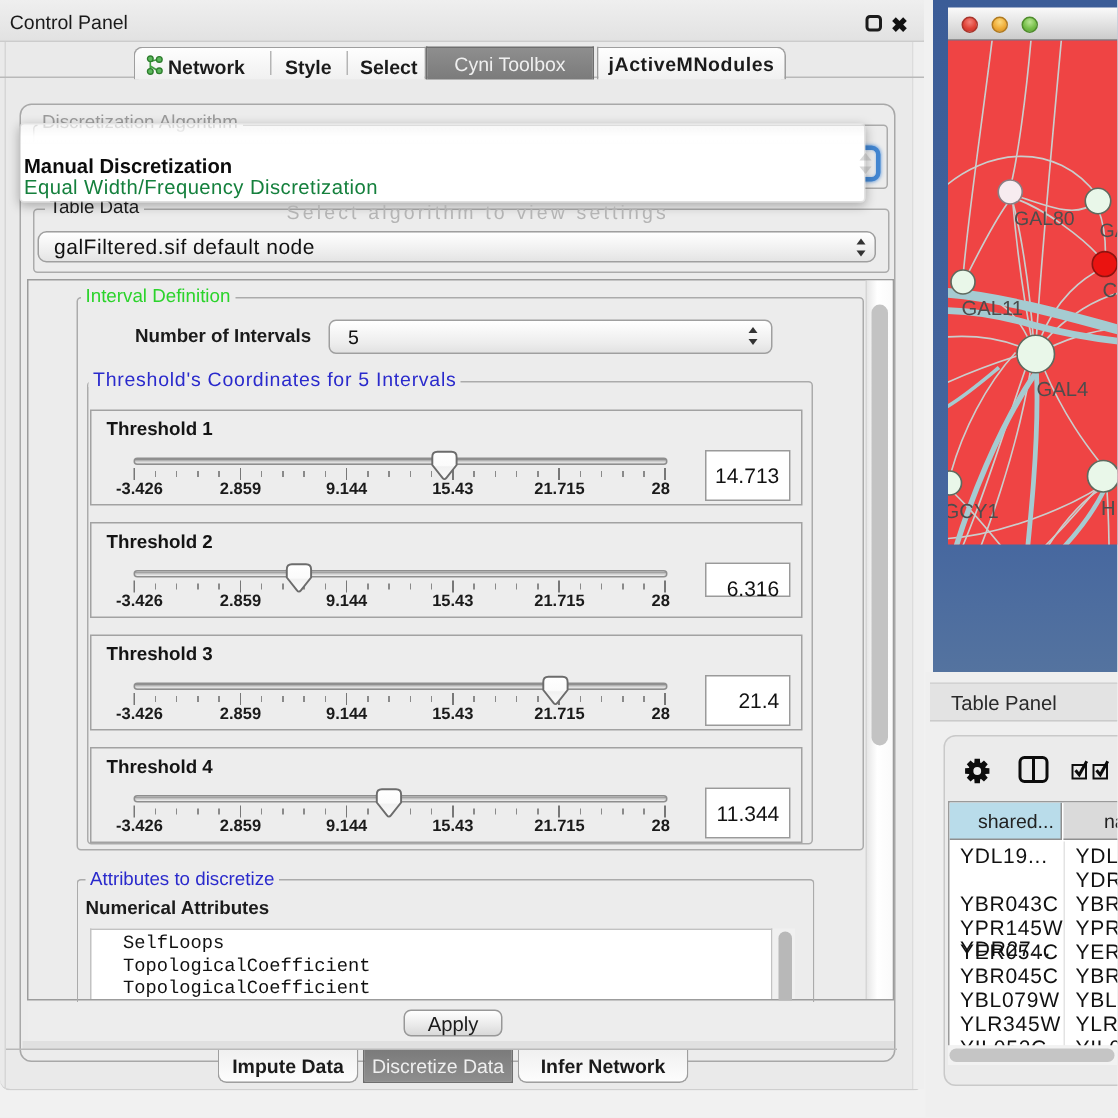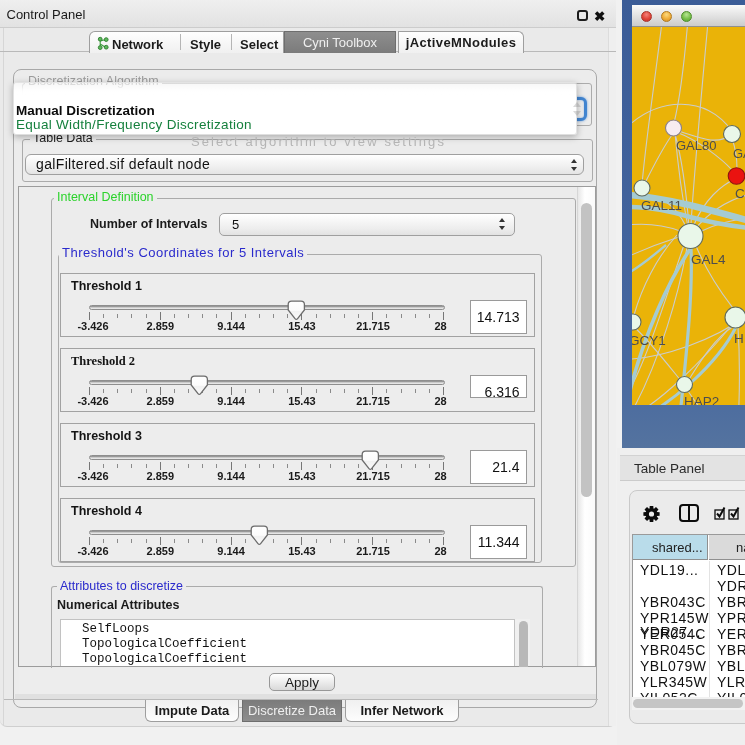--- a/index.html
+++ b/index.html
@@ -89,21 +89,21 @@
           <stop offset="0" stop-color="#ffffff"></stop>
           <stop offset="0.5" stop-color="#fbfbfb"></stop>
           <stop offset="0.55" stop-color="#f1f1f1"></stop>
           <stop offset="1" stop-color="#fafafa"></stop>
         </linearGradient>
       </defs>
 <path d="M1.2,4.6 Q1.2,1.2 4.6,1.2 L14.0,1.2 Q17.4,1.2 17.4,4.6 L17.4,10.0 L10.6,18.6 Q9.3,20.2 8.0,18.6 L1.2,10.0 Z" fill="url(#tg272)" stroke="#6c6c6c" stroke-width="1.3"></path>
 </svg>
 <div class="abs" style="left:470px;top:300.0px;width:56.5px;height:33.5px;background:#ffffff;border:1px solid #9a9a9a;text-align:right;font-size:14px;color:#111;line-height:32px;padding-right:6px;">14.713</div>
 <div class="abs" style="left:60px;top:347.5px;width:474.5px;height:64.5px;border:1px solid #a2a2a2;background:#ededed;"></div>
-<div class="abs" style="left:71px;top:353.5px;font-size:12.5px;font-weight:bold;color:#141414;font-family:Liberation Serif, serif;">Threshold 2</div>
+<div class="abs" style="left:71px;top:353.5px;font-size:12.5px;font-weight:bold;color:#141414;">Threshold 2</div>
 <div class="abs" style="left:89px;top:379.5px;width:355.5px;height:5.5px;border-radius:3px;background:linear-gradient(#7e7e7e,#c6c6c6 45%,#f2f2f2);border:0.5px solid #8e8e8e;"></div>
 <div class="abs" style="left:89px;top:388.5px;width:356px;height:4.5px;background:repeating-linear-gradient(90deg,#8a8a8a 0px,#8a8a8a 1px,transparent 1px,transparent 14.16px);"></div>
 <div class="abs" style="left:89px;top:387.0px;width:356px;height:7.5px;background:repeating-linear-gradient(90deg,#777777 0px,#777777 1px,transparent 1px,transparent 70.8px);"></div>
 <div class="abs" style="left:63.0px;top:395.0px;width:60px;text-align:center;font-size:11px;font-weight:bold;color:#1a1a1a;">-3.426</div>
 <div class="abs" style="left:130.3px;top:395.0px;width:60px;text-align:center;font-size:11px;font-weight:bold;color:#1a1a1a;">2.859</div>
 <div class="abs" style="left:201.1px;top:395.0px;width:60px;text-align:center;font-size:11px;font-weight:bold;color:#1a1a1a;">9.144</div>
 <div class="abs" style="left:271.9px;top:395.0px;width:60px;text-align:center;font-size:11px;font-weight:bold;color:#1a1a1a;">15.43</div>
 <div class="abs" style="left:343.0px;top:395.0px;width:60px;text-align:center;font-size:11px;font-weight:bold;color:#1a1a1a;">21.715</div>
 <div class="abs" style="left:410.5px;top:395.0px;width:60px;text-align:center;font-size:11px;font-weight:bold;color:#1a1a1a;">28</div>
 <svg class="abs" style="left:190.4px;top:375.0px;" width="19" height="21" viewBox="0 0 19 21">
@@ -191,21 +191,21 @@
 <div class="abs" style="left:16px;top:117px;font-size:13.5px;letter-spacing:0.3px;color:#15803d;">Equal Width/Frequency Discretization</div>
 <div class="abs" style="left:572.5px;top:102px;width:0;height:0;border-left:4px solid transparent;border-right:4px solid transparent;border-bottom:5px solid rgba(130,130,130,0.30);"></div>
 <div class="abs" style="left:572.5px;top:110.5px;width:0;height:0;border-left:4px solid transparent;border-right:4px solid transparent;border-top:5px solid rgba(130,130,130,0.30);"></div>
 
 <div class="abs" style="left:622px;top:0;width:123px;height:448px;background:linear-gradient(#3b5c97,#46679f 80%,#54739f);"></div>
 <div class="abs" style="left:632px;top:5px;width:113px;height:22px;background:linear-gradient(#fafafa,#cccccc);border-bottom:1px solid #909090;"></div>
 <div class="abs" style="left:641px;top:10.5px;width:11px;height:11px;border-radius:50%;background:radial-gradient(circle at 50% 30%,#f3827a,#e04438 55%,#c03028);border:0.5px solid #a8352c;"></div>
 <div class="abs" style="left:661px;top:10.5px;width:11px;height:11px;border-radius:50%;background:radial-gradient(circle at 50% 30%,#fbd97e,#f0ad38 55%,#cd8c25);border:0.5px solid #b07a20;"></div>
 <div class="abs" style="left:681px;top:10.5px;width:11px;height:11px;border-radius:50%;background:radial-gradient(circle at 50% 30%,#b8e593,#77c04a 55%,#58a033);border:0.5px solid #4e8c2c;"></div>
 
-<div class="abs" style="left:632px;top:27px;width:113px;height:378px;background:#eab308;overflow:hidden;">
+<div class="abs" style="left:632px;top:27px;width:113px;height:336px;background:#ef4444;overflow:hidden;">
 <svg width="113" height="394" viewBox="0 0 113 394" style="position:absolute;left:0;top:0;">
 <g fill="none" stroke="#cacdcc" stroke-width="1.1">
   <path d="M-5,100 C 25,72 72,66 100,104"></path>
   <path d="M30,-5 C 22,60 13,120 10,158"></path>
   <path d="M56,-8 C 52,40 46,80 42,96"></path>
   <path d="M43,103 C 62,108 84,120 98,108"></path>
   <path d="M44,105 C 66,113 90,132 100,143"></path>
   <path d="M43,107 C 48,125 54,160 57,200"></path>
   <path d="M40,108 C 30,122 20,142 13,156"></path>
   <path d="M100,112 C 104,122 105,132 105,142"></path>

